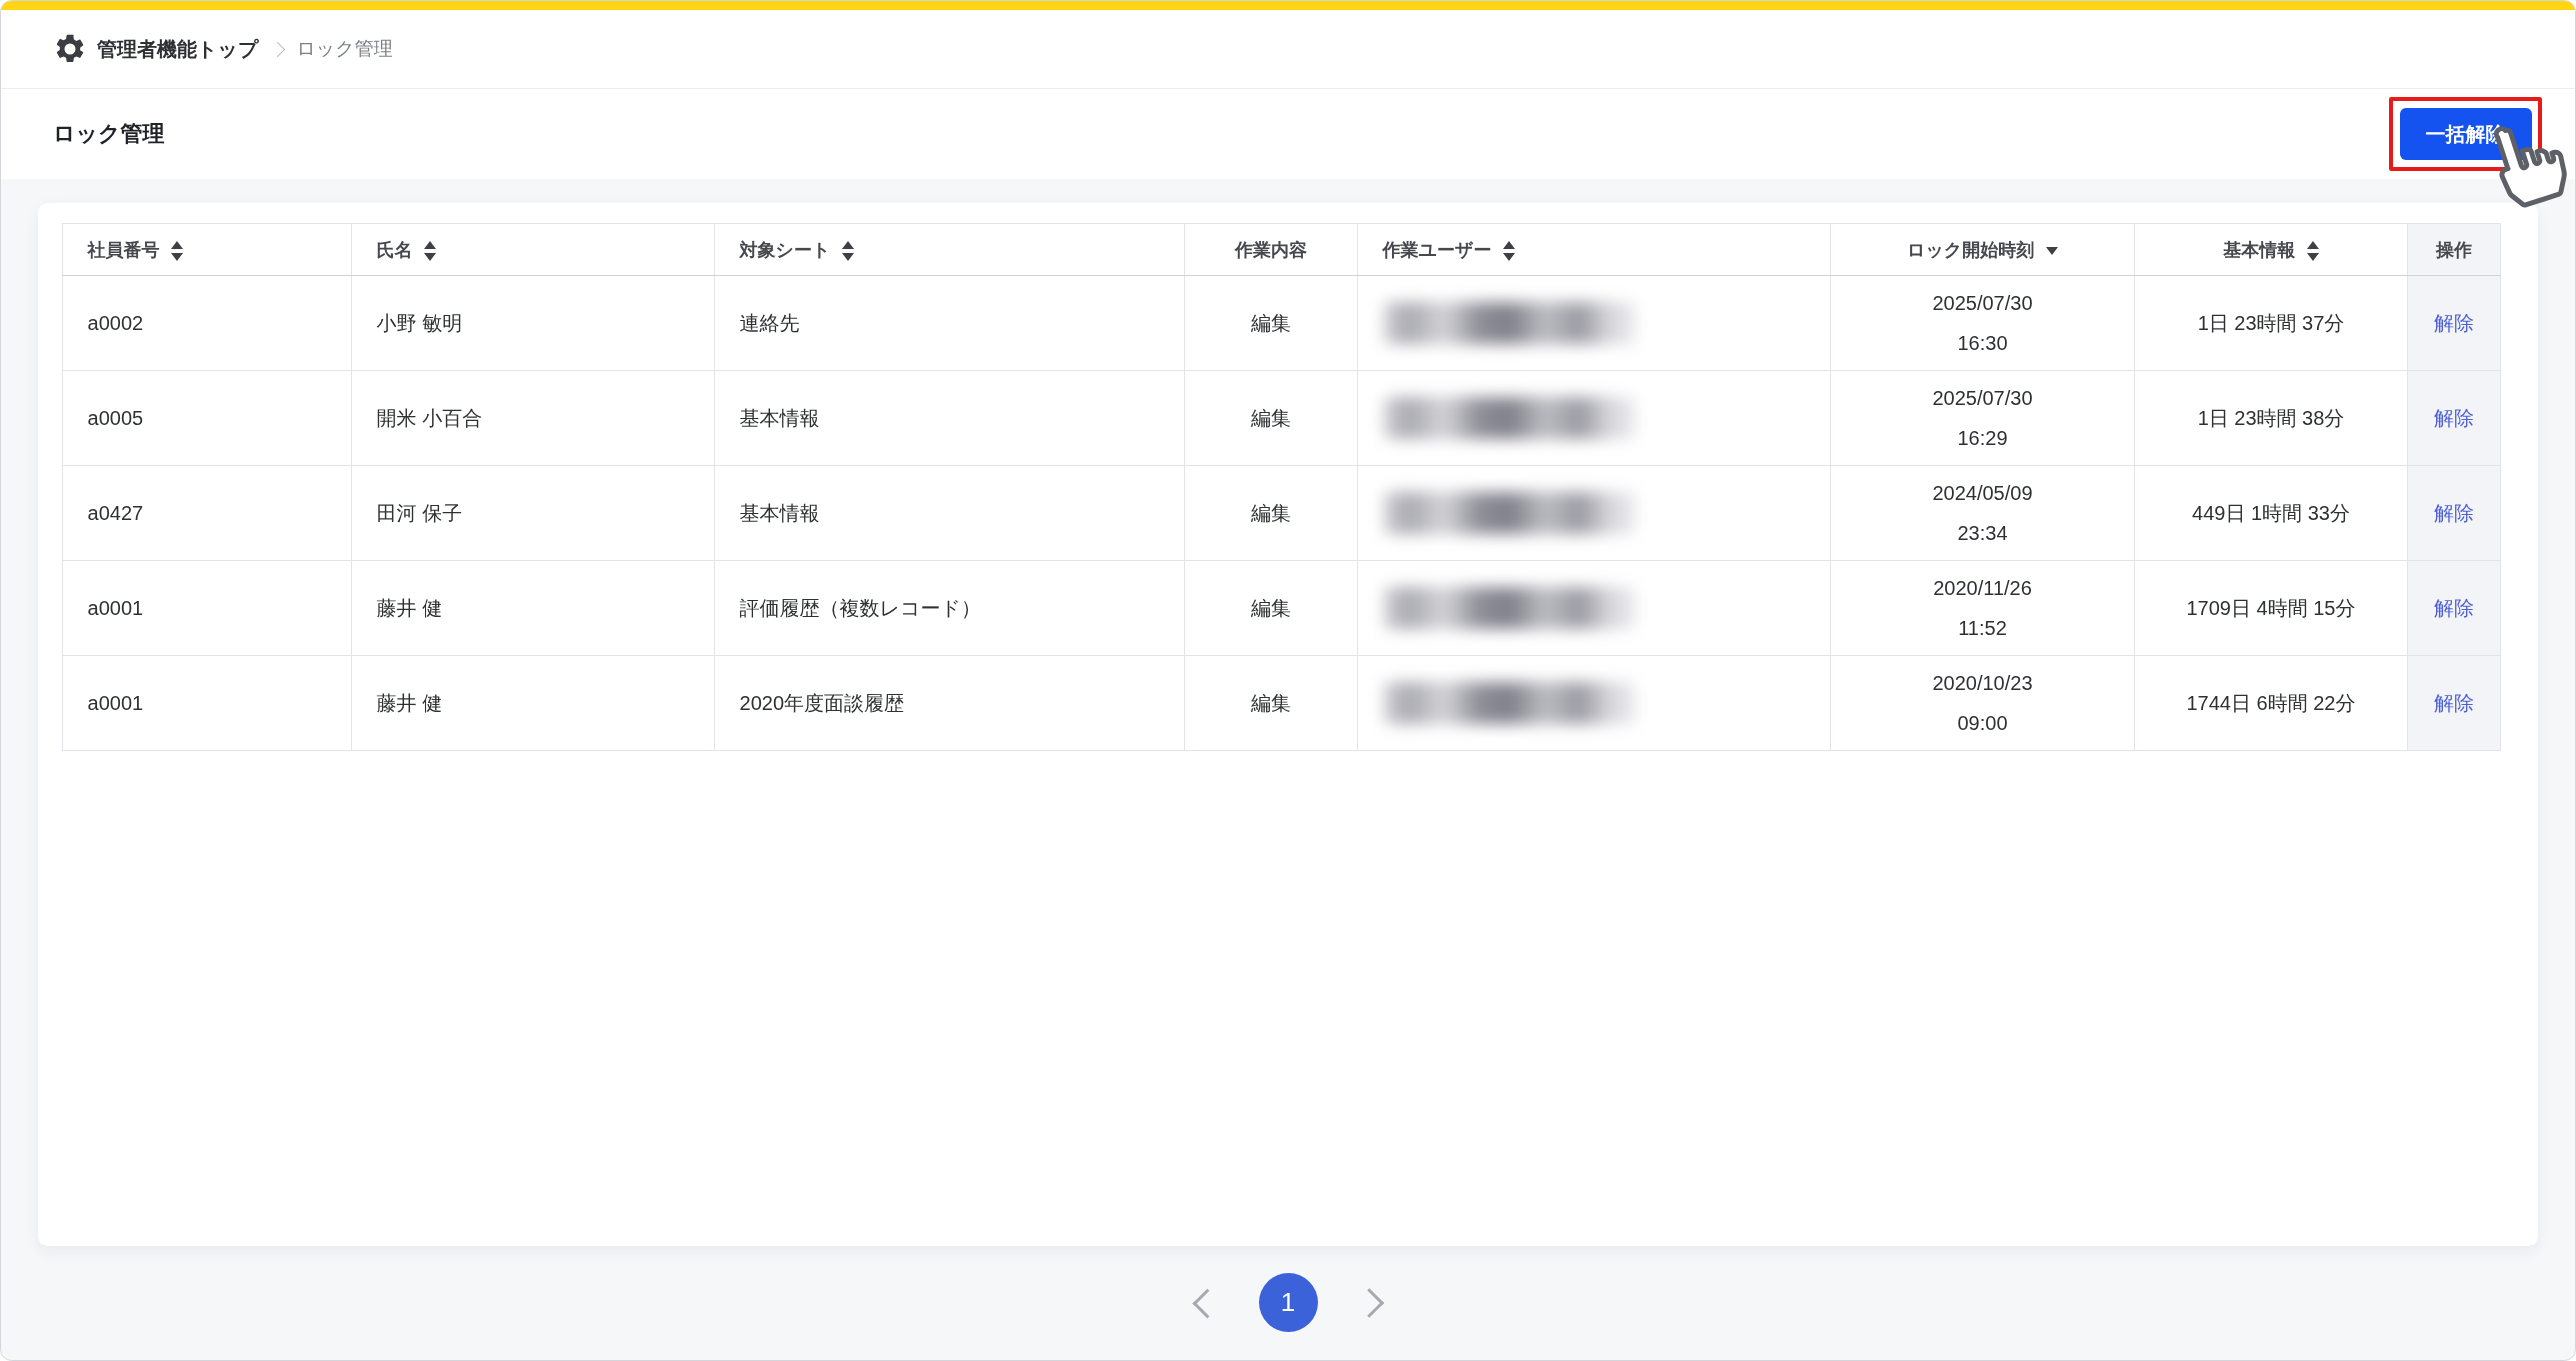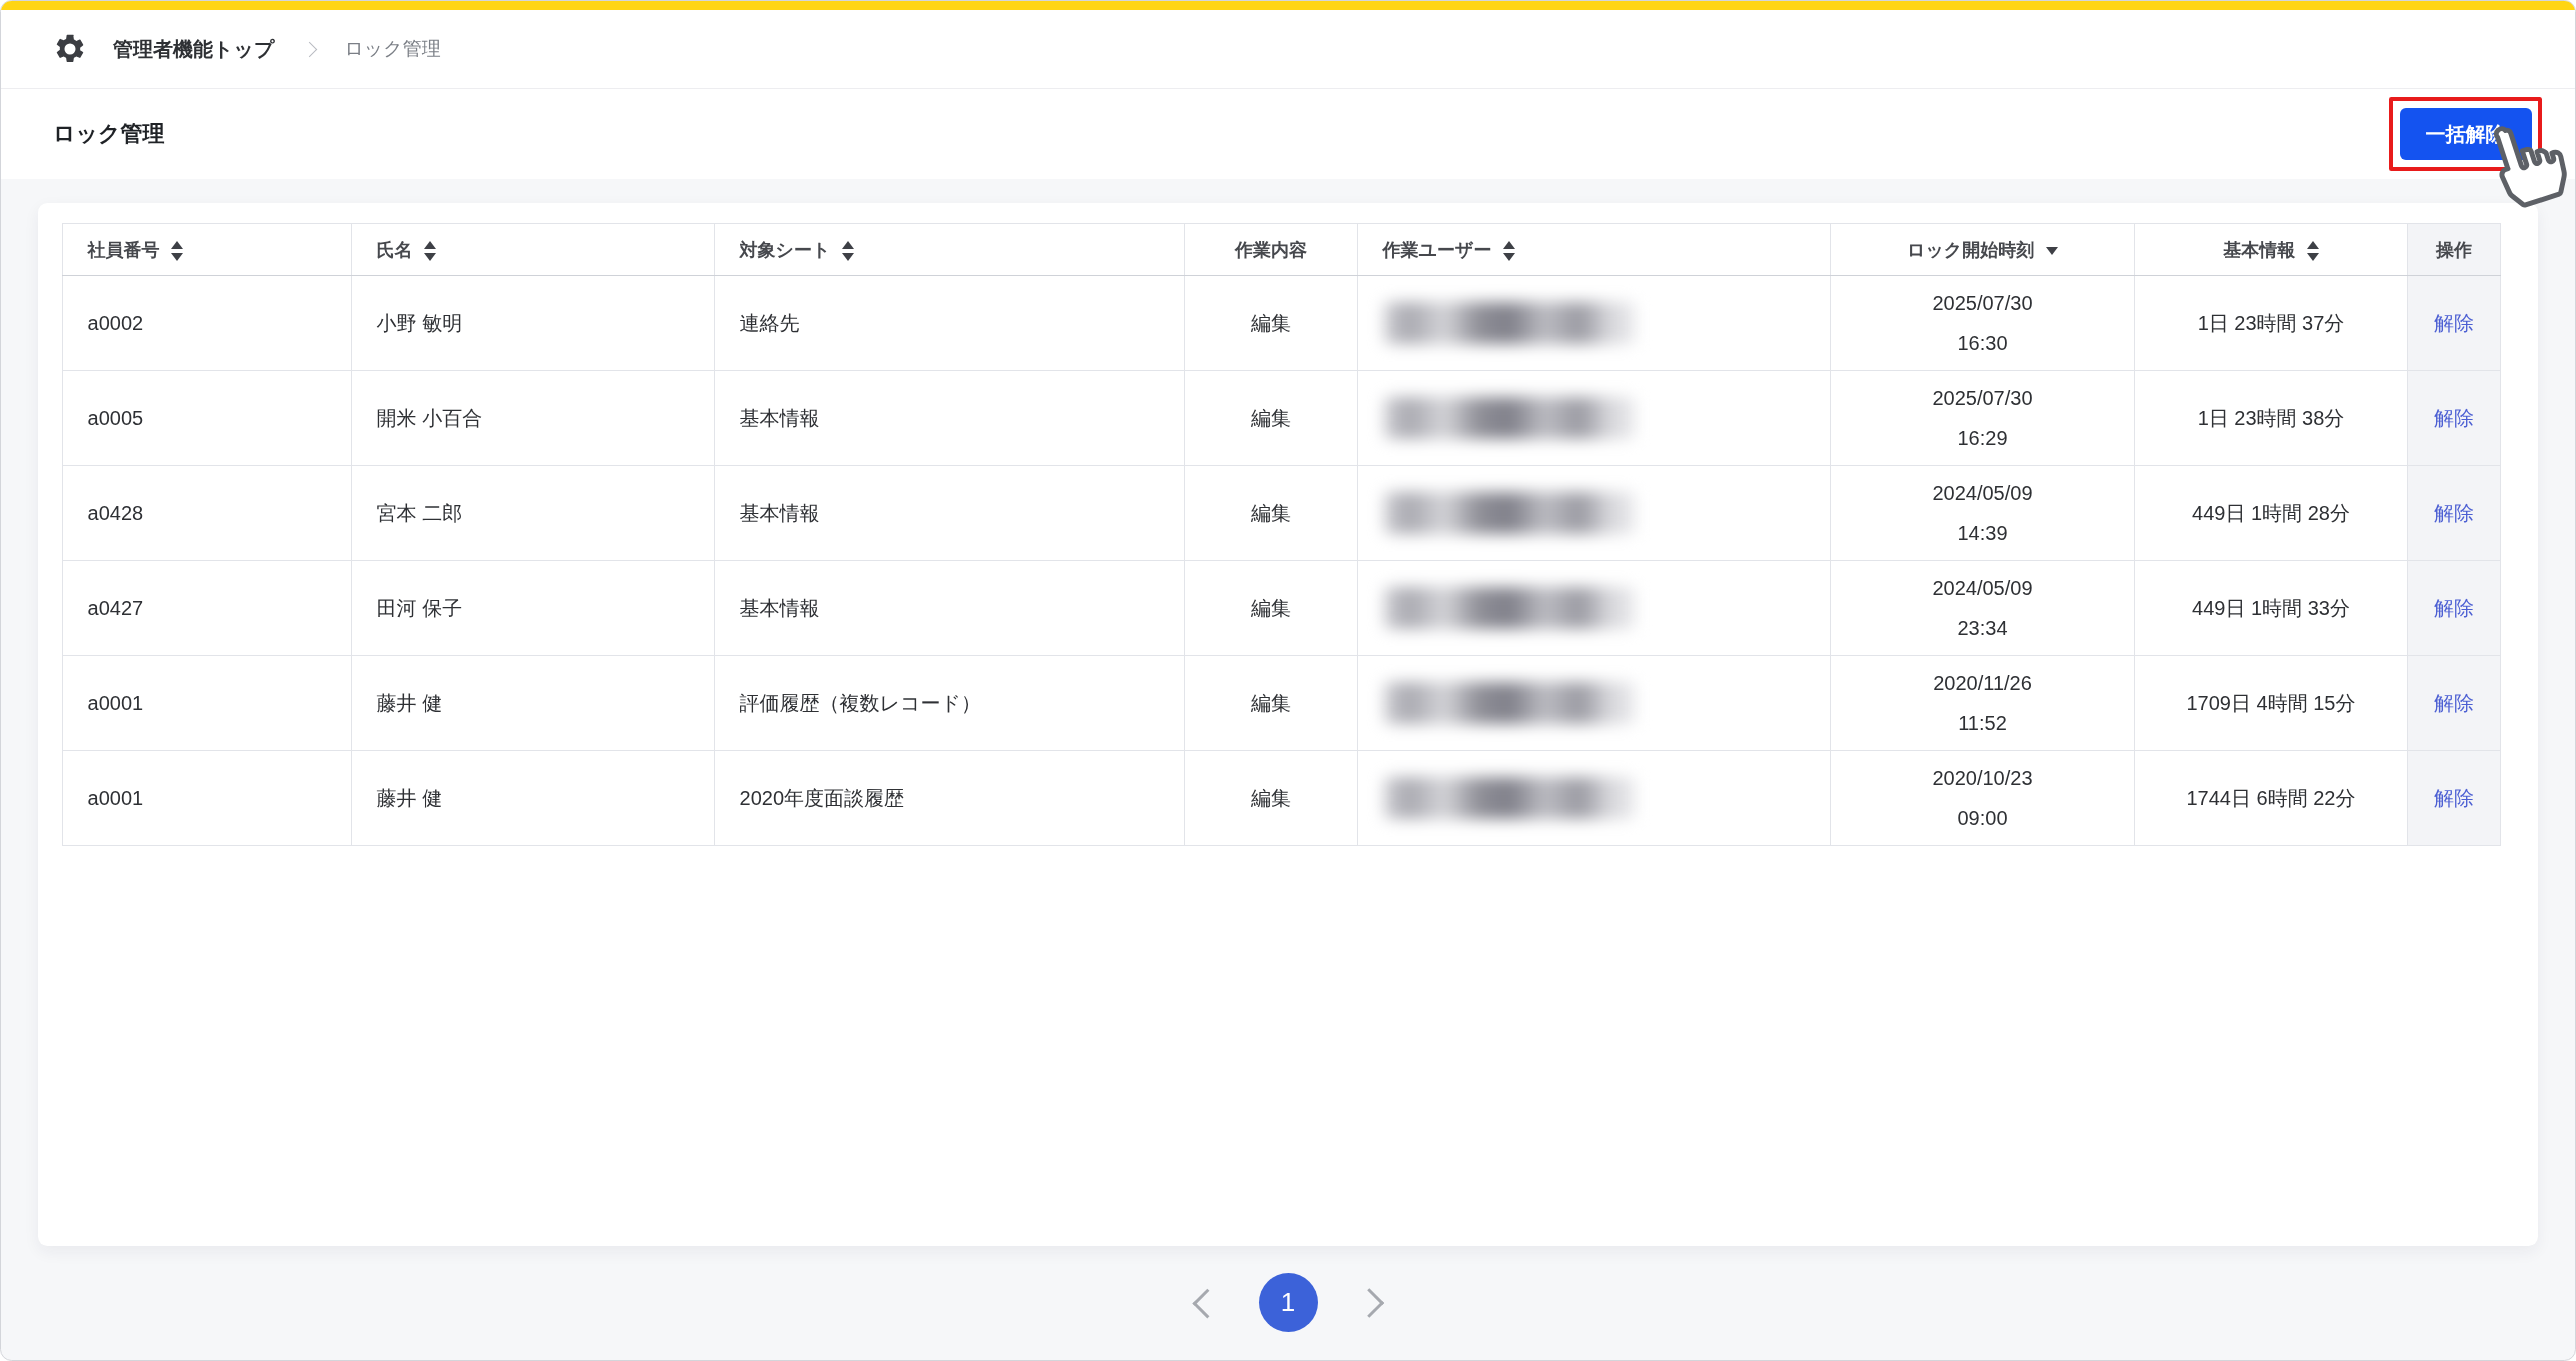--- a/index.html
+++ b/index.html
@@ -3,21 +3,21 @@
 <meta charset="utf-8">
 <style>
   html,body{margin:0;padding:0;background:#fff;}
   body{font-family:"Liberation Sans","DejaVu Sans",sans-serif;}
   .frame{position:relative;width:2576px;height:1361px;box-sizing:border-box;
          border:1.8px solid #d3d5da;border-radius:11.7px;overflow:hidden;background:#f6f7f9;}
   
   .topbar{height:9.4px;background:#ffd514;}
   
   .appbar{height:78px;background:#fff;border-bottom:1.2px solid #ededf0;
-          display:flex;align-items:center;padding-left:52px;gap:26px;}
+          display:flex;align-items:center;padding-left:52px;gap:10px;}
   .gear-icon{width:34px;height:34px;flex:0 0 auto;}
   .crumb-root{font-size:20px;font-weight:bold;color:#2e3034;cursor:pointer;}
   .crumb-sep{width:10px;height:10px;border-right:1.8px solid #b7bac1;border-top:1.8px solid #b7bac1;
              transform:rotate(45deg);margin:0 3.5px;}
   .crumb-current{font-size:19px;color:#7b7f86;}
   
   .titlebar{height:90px;background:#fff;display:flex;align-items:center;
             justify-content:space-between;padding:0 33px 0 52px;}
   .page-title{font-size:22px;font-weight:bold;color:#1f2226;margin:0;}
   .annotation-box{position:relative;border:4.7px solid #e81b1b;border-radius:2.3px;padding:7px 6.4px;}
@@ -165,35 +165,20 @@
                 <div class="blur-blob"></div>
               </td>
             <td class="ac">
               <span class="date-line">2025/07/30</span>
               <span class="time-line">16:29</span>
             </td>
             <td class="ac">1日 23時間 38分</td>
             <td class="ac op-col"><a class="release-link">解除</a></td>
           </tr>
           <tr>
-            <td class="al">a0428</td>
-            <td class="al">宮本 二郎</td>
-            <td class="al">基本情報</td>
-            <td class="ac">編集</td>
-            <td>
-                <div class="blur-blob"></div>
-              </td>
-            <td class="ac">
-              <span class="date-line">2024/05/09</span>
-              <span class="time-line">14:39</span>
-            </td>
-            <td class="ac">449日 1時間 28分</td>
-            <td class="ac op-col"><a class="release-link">解除</a></td>
-          </tr>
-          <tr>
             <td class="al">a0427</td>
             <td class="al">田河 保子</td>
             <td class="al">基本情報</td>
             <td class="ac">編集</td>
             <td>
                 <div class="blur-blob"></div>
               </td>
             <td class="ac">
               <span class="date-line">2024/05/09</span>
               <span class="time-line">23:34</span>

